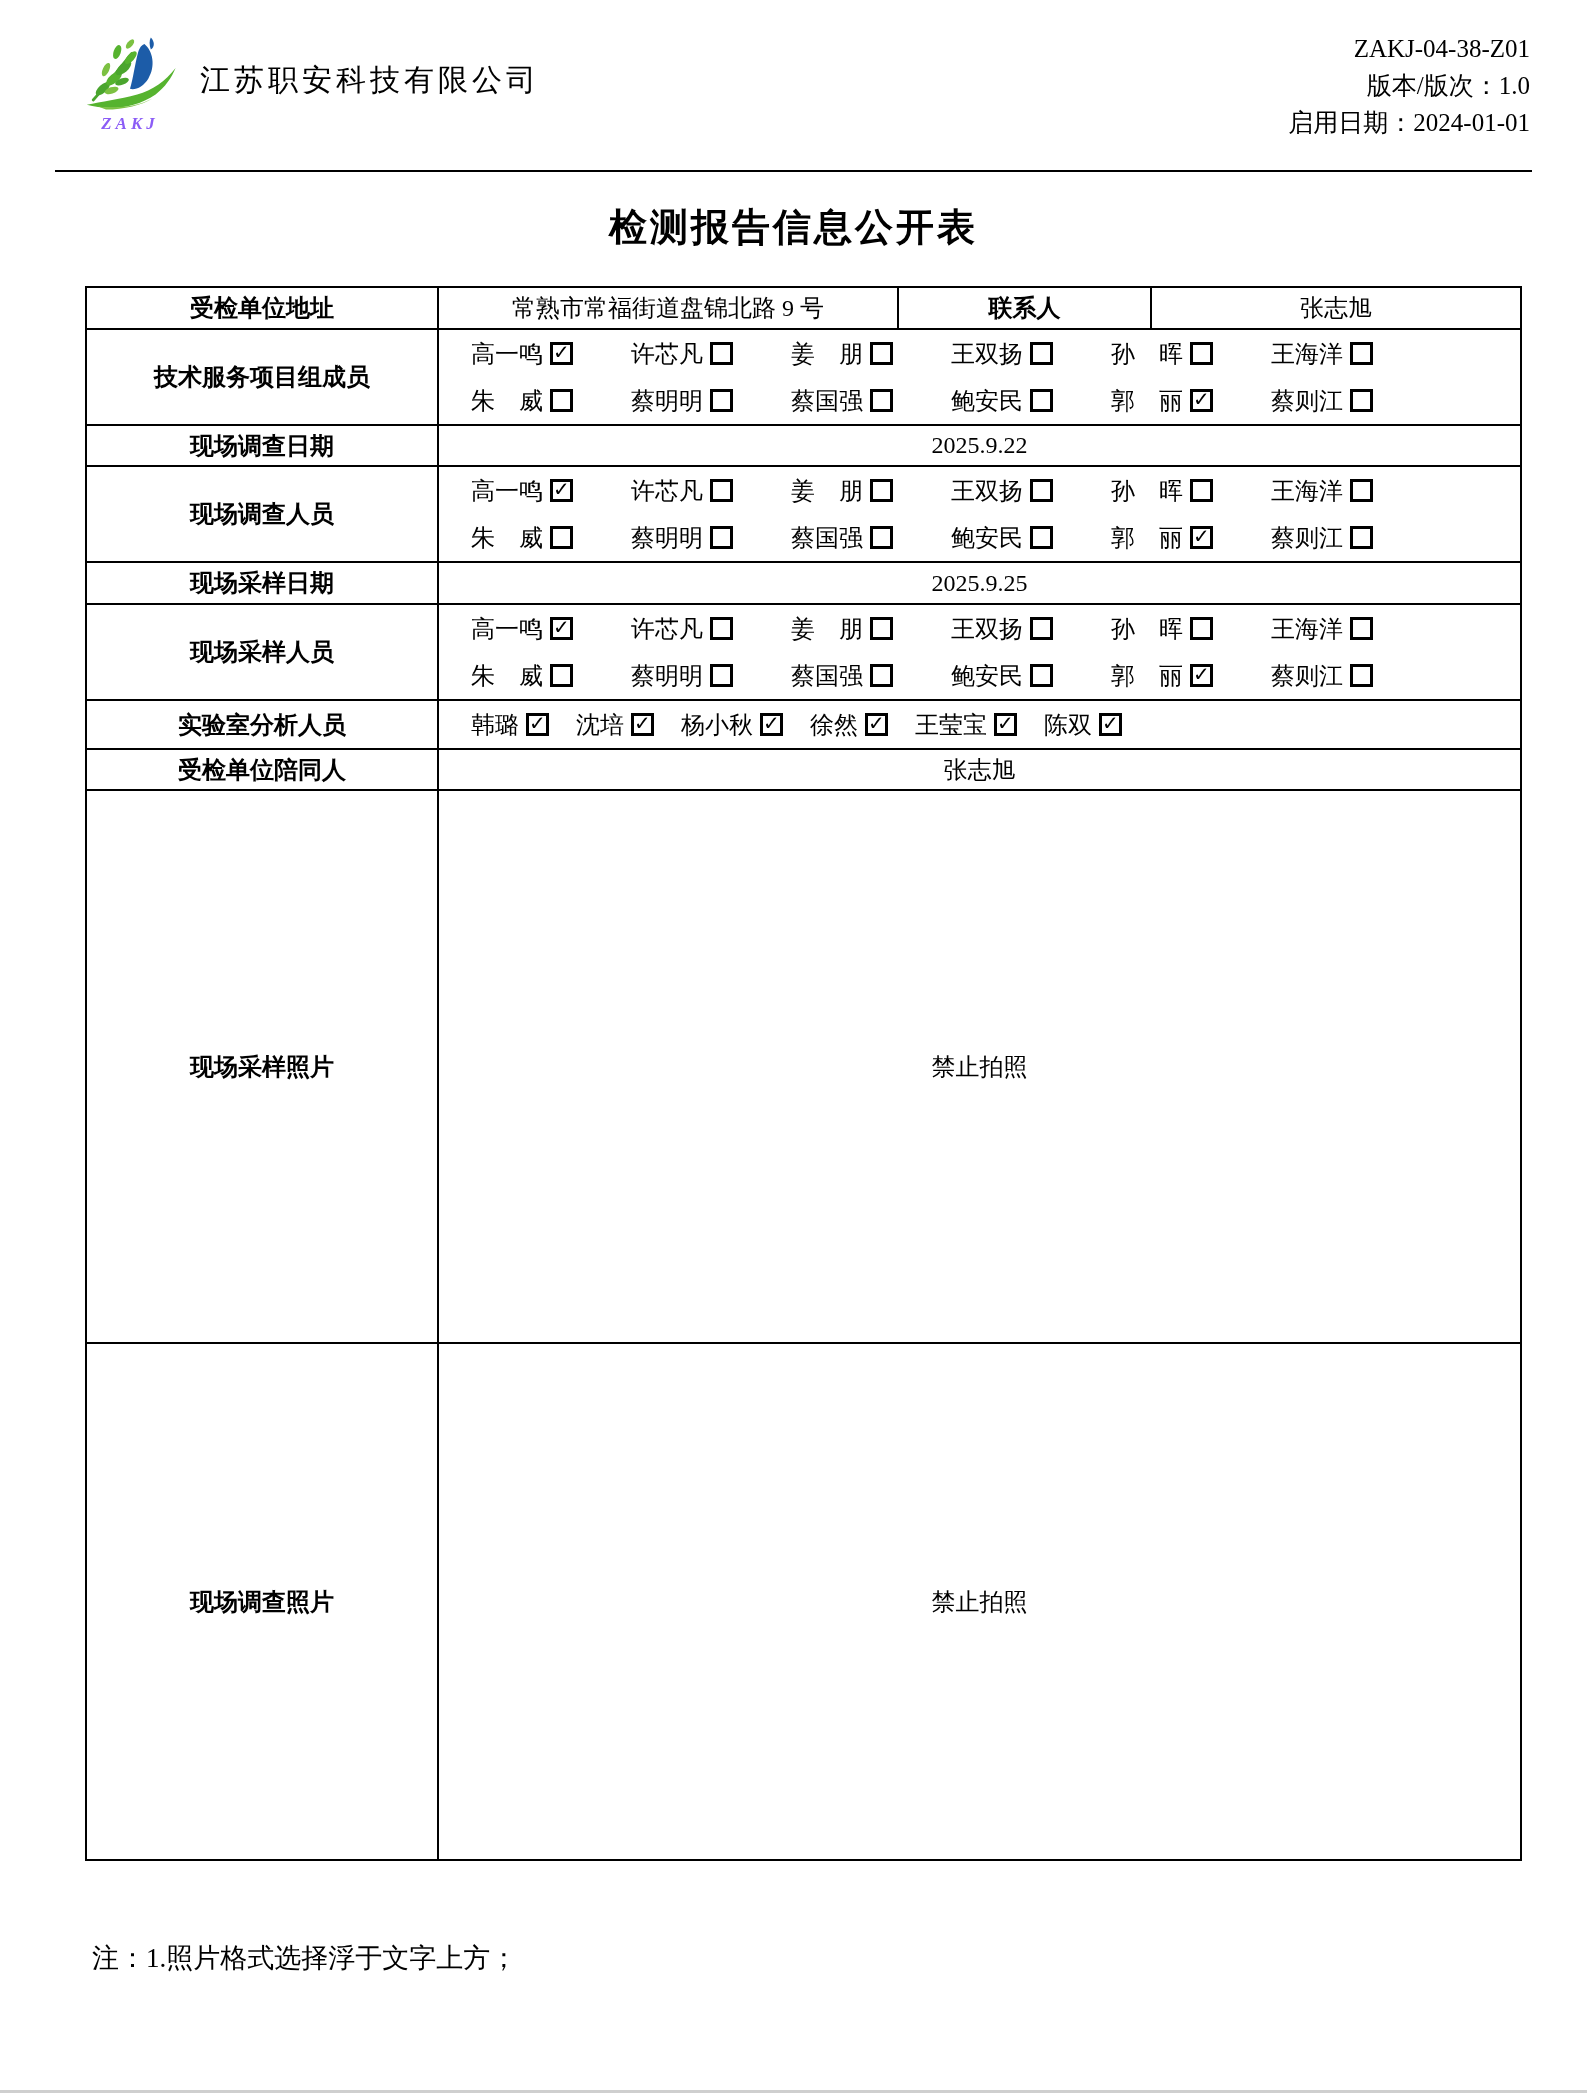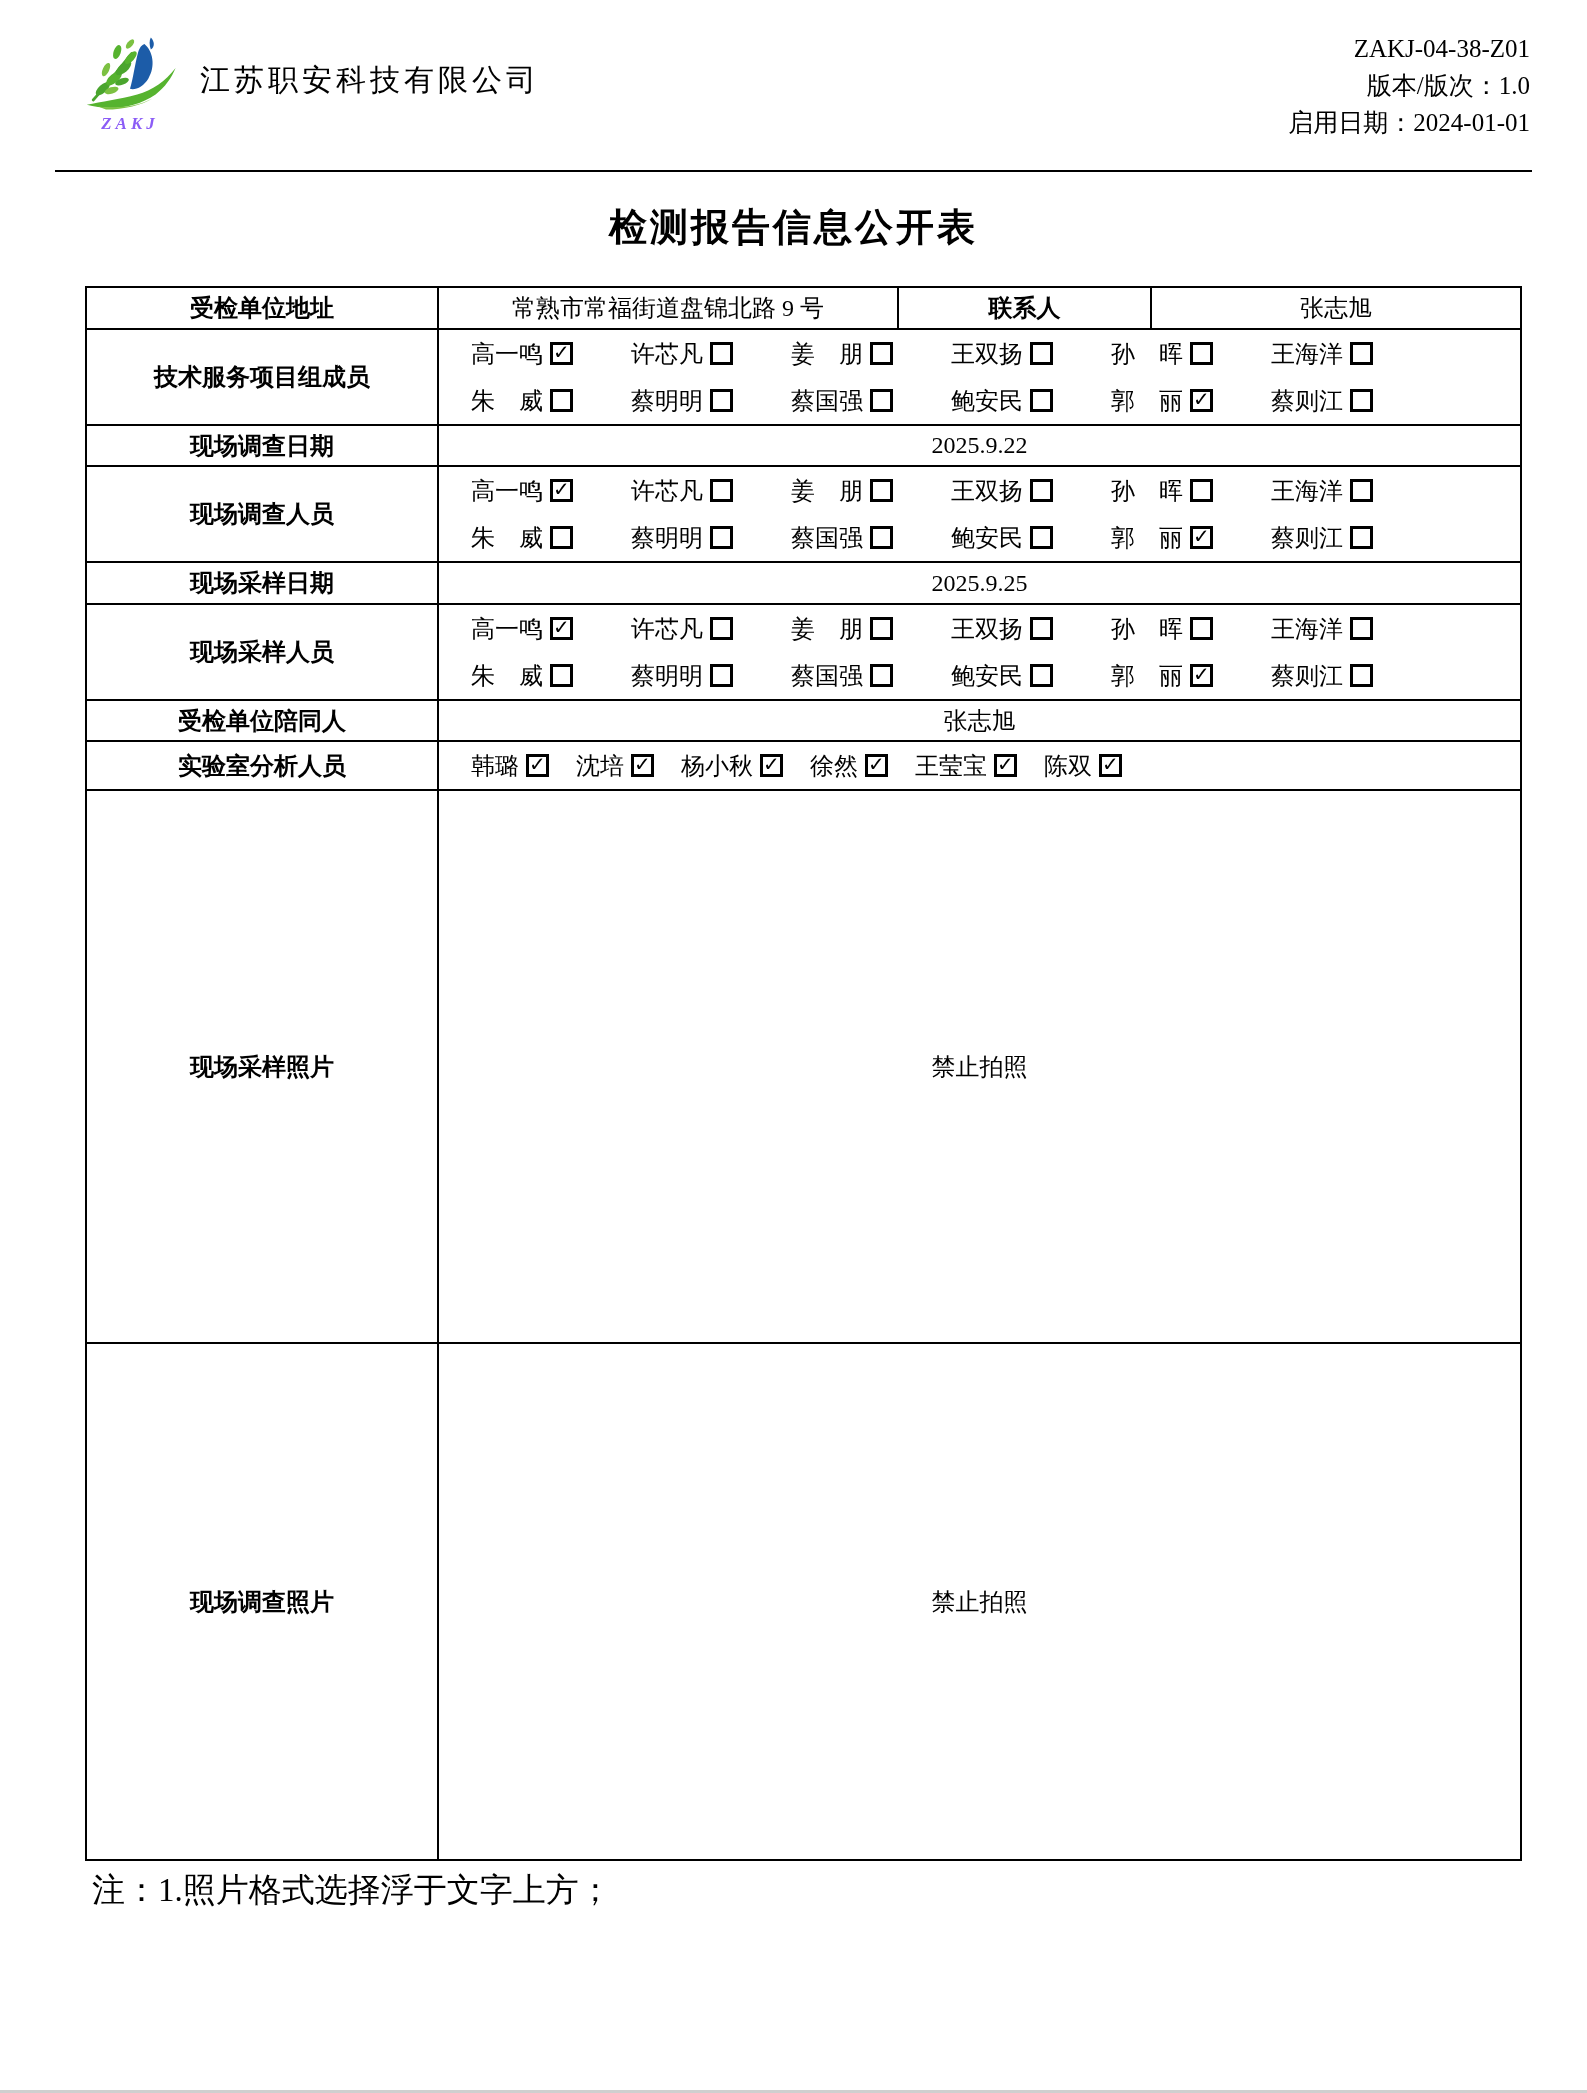--- a/index.html
+++ b/index.html
@@ -65,21 +65,21 @@
     border:3px solid #000;margin-left:7px;
     position:relative;background:#fff;
   }
   .cb.checked::after{
     content:"\2713";
     font-family:"DejaVu Sans",sans-serif;
     font-size:20px;font-weight:bold;line-height:1;
     margin-top:-3px;
   }
   
-  .note-text{position:absolute;left:92px;top:1868px;font-size:33px;}
+  .note-text{position:absolute;left:92px;top:1940px;font-size:27px;}
   .page-footer{
     position:absolute;left:0;right:0;top:2016px;
     text-align:center;font-size:23px;letter-spacing:1px;
   }
   .page-edge{position:absolute;left:0;right:0;bottom:0;height:3px;background:#cfcfcf;}
 </style>
 </head>
 <body>
 
 <div class="page">
@@ -299,24 +299,20 @@
                 <span class="member-name">郭　丽</span>
                 <span class="cb checked"></span>
               </span>
               <span class="member-item">
                 <span class="member-name">蔡则江</span>
                 <span class="cb"></span>
               </span>
             </div>
       </td>
     </tr>
-    <tr style="height:41px">
-      <td class="lbl">受检单位陪同人</td>
-      <td colspan="3" class="val-center">张志旭</td>
-    </tr>
     <tr style="height:42px">
       <td class="lbl">实验室分析人员</td>
       <td colspan="3">
         <div class="member-line lab-line">
               <span class="member-item">
                 <span class="member-name">韩璐</span>
                 <span class="cb checked"></span>
               </span>
               <span class="member-item">
                 <span class="member-name">沈培</span>
@@ -334,20 +330,24 @@
                 <span class="member-name">王莹宝</span>
                 <span class="cb checked"></span>
               </span>
               <span class="member-item">
                 <span class="member-name">陈双</span>
                 <span class="cb checked"></span>
               </span>
             </div>
       </td>
     </tr>
+    <tr style="height:41px">
+      <td class="lbl">受检单位陪同人</td>
+      <td colspan="3" class="val-center">张志旭</td>
+    </tr>
     <tr style="height:553px">
       <td class="lbl">现场采样照片</td>
       <td colspan="3" class="val-center">禁止拍照</td>
     </tr>
     <tr style="height:517px">
       <td class="lbl">现场调查照片</td>
       <td colspan="3" class="val-center">禁止拍照</td>
     </tr>
   </tbody>
     </table>

